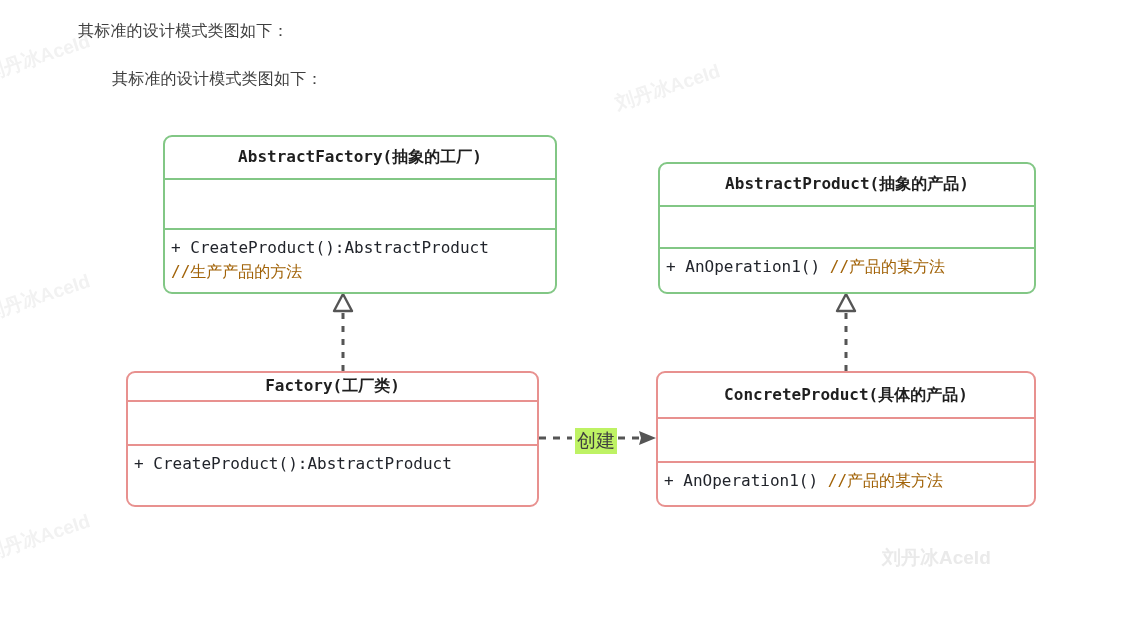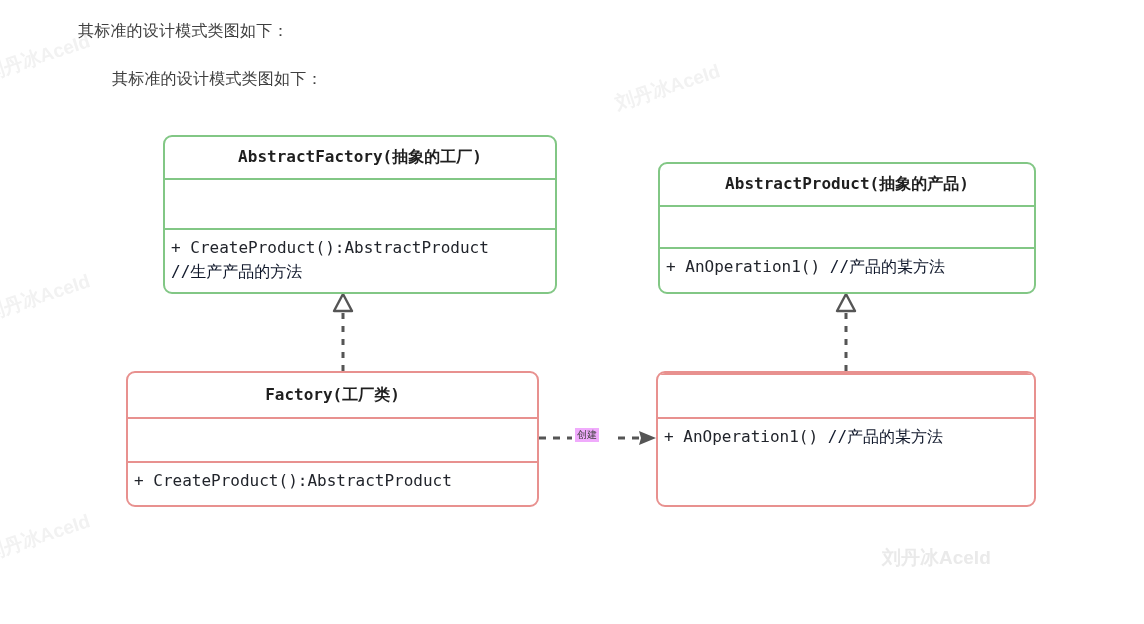--- a/index.html
+++ b/index.html
@@ -75,55 +75,55 @@
 
   .uml-attrs, .uml-ops {
     box-sizing: border-box;
     padding: 6px 0 6px 6px;
     font-family: "DejaVu Sans Mono", "Liberation Mono", monospace;
     font-size: 16px;
     line-height: 24px;
     color: #21242b;
     white-space: nowrap;
   }
-  .uml-ops .cmt { color: #0f172a; }
+  .uml-ops .cmt { color: #a16207; }
 
   
   #box-abstract-factory { left: 163px; top: 135px; width: 394px; height: 159px; }
   #box-abstract-factory .uml-title { height: 41px; }
   #box-abstract-factory .uml-attrs { height: 48px; }
   #box-abstract-factory .uml-ops   { height: 64px; }
 
   #box-abstract-product { left: 658px; top: 162px; width: 378px; height: 132px; }
   #box-abstract-product .uml-title { height: 41px; }
   #box-abstract-product .uml-attrs { height: 40px; }
   #box-abstract-product .uml-ops   { height: 45px; }
 
   #box-factory { left: 126px; top: 371px; width: 413px; height: 136px; }
-  #box-factory .uml-title { height: 44px; }
+  #box-factory .uml-title { height: 27px; }
   #box-factory .uml-attrs { height: 42px; }
   #box-factory .uml-ops   { height: 44px; }
 
   #box-concrete-product { left: 656px; top: 371px; width: 380px; height: 136px; }
   #box-concrete-product .uml-title { height: 44px; }
   #box-concrete-product .uml-attrs { height: 42px; }
   #box-concrete-product .uml-ops   { height: 44px; }
 
   
   .connector-layer {
     position: absolute;
     left: 0; top: 0;
     width: 1144px; height: 624px;
     pointer-events: none;
   }
   .edge-label {
     position: absolute;
-    font-size: 10px;
+    font-size: 19px;
     color: #3f3f3f;
-    background: #f0abfc;
+    background: #bef264;
     padding: 0 2px;
     white-space: nowrap;
   }
   #label-create { left: 575px; top: 428px; }
 </style>
 </head>
 <body>
 
 <div class="watermark rot" id="wm-left-1">刘丹冰AceId</div>
 <div class="watermark rot" id="wm-left-2">刘丹冰AceId</div>
@@ -182,19 +182,20 @@
   <div class="uml-title">Factory(工厂类)</div>
   <div class="uml-sep"></div>
   <div class="uml-attrs"></div>
   <div class="uml-sep"></div>
   <div class="uml-ops">
     <div><span>+ CreateProduct():AbstractProduct</span></div>
   </div>
 </div>
 
 <div class="uml-box pink" id="box-concrete-product">
+  <div class="uml-title">ConcreteProduct(具体的产品)</div>
   <div class="uml-sep"></div>
   <div class="uml-attrs"></div>
   <div class="uml-sep"></div>
   <div class="uml-ops">
     <div><span>+ AnOperation1()</span> <span class="cmt">//产品的某方法</span></div>
   </div>
 </div>
 
 </body></html>

